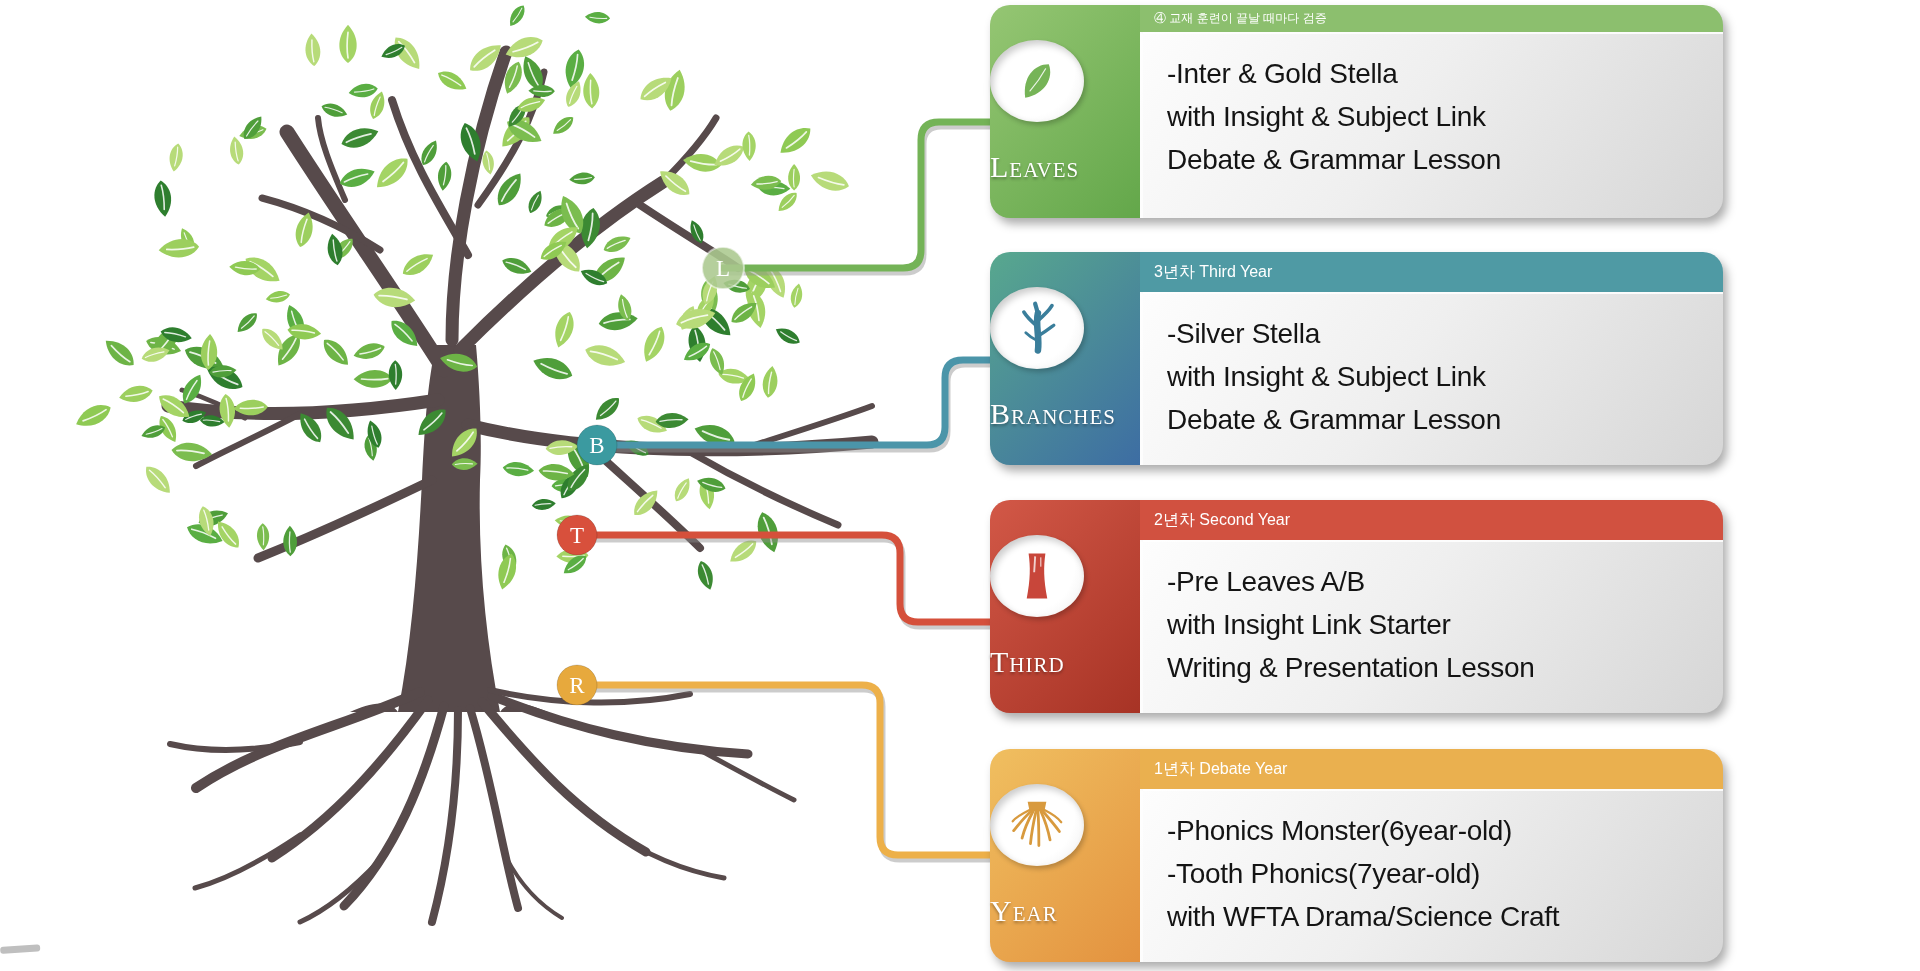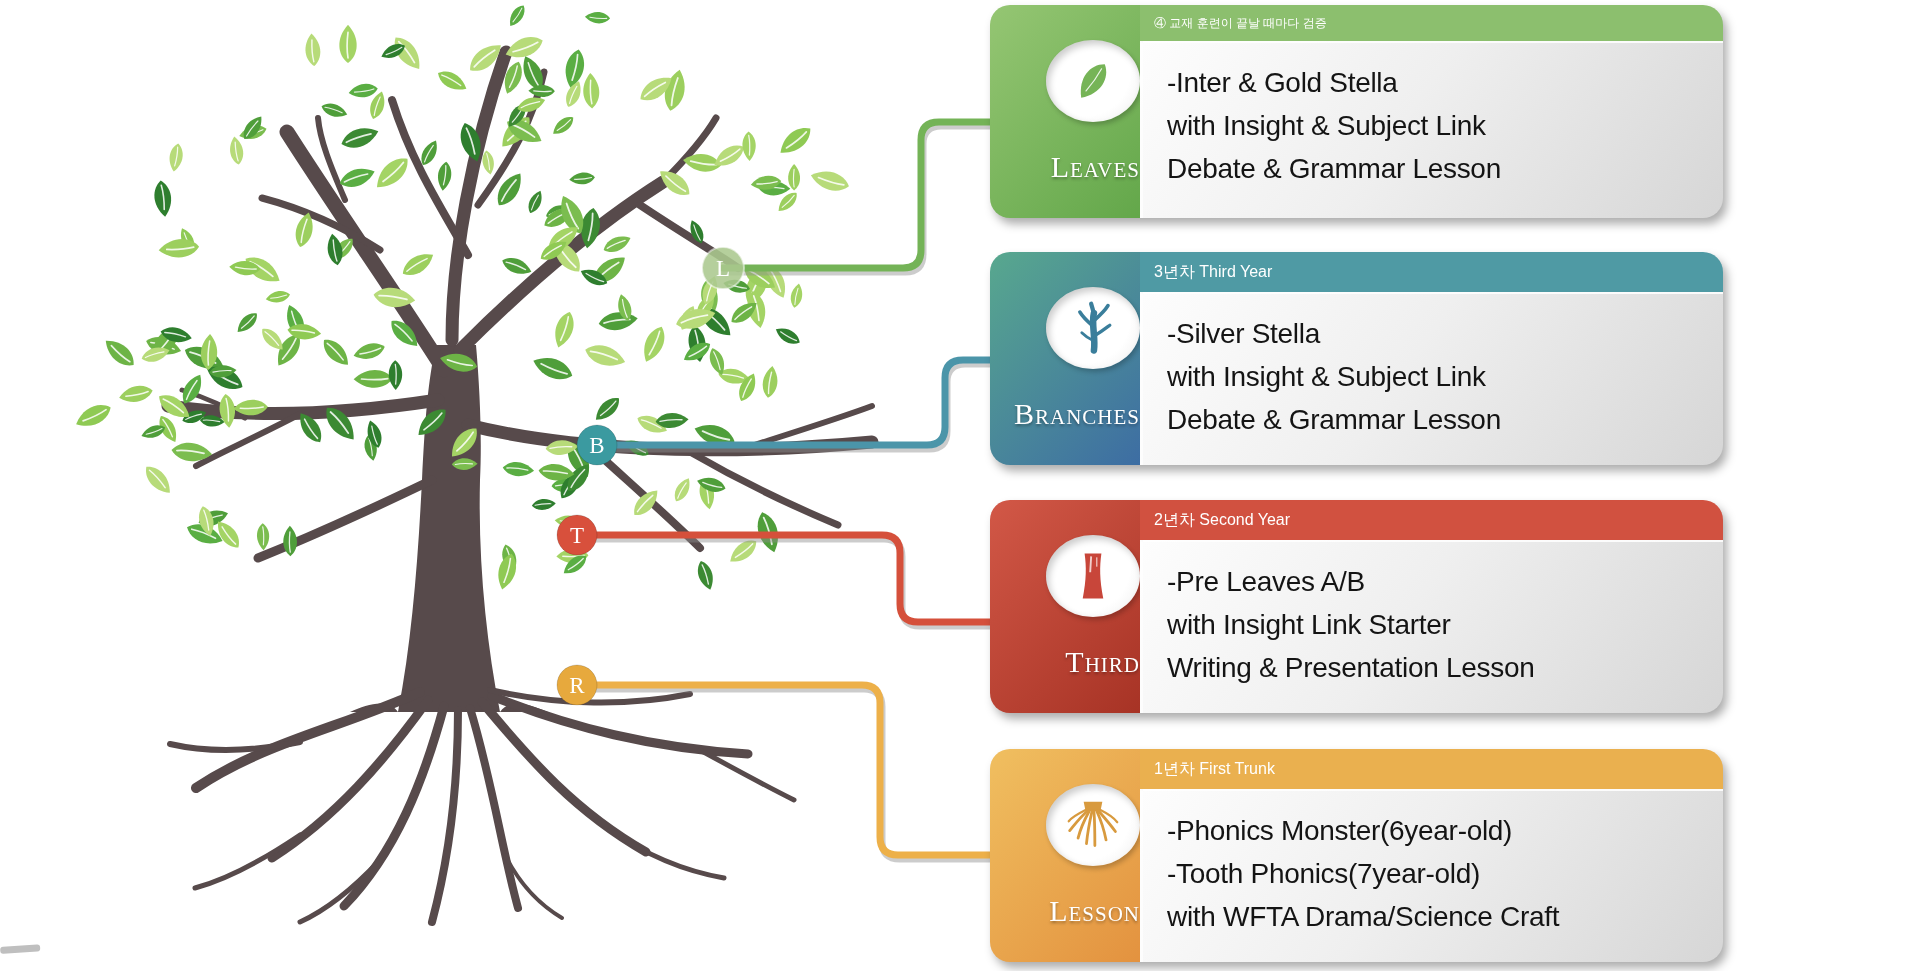--- a/index.html
+++ b/index.html
@@ -9,41 +9,41 @@
 
   
   .card{
     position:absolute;left:990px;width:733px;height:213px;
     display:grid;grid-template-columns:150px 1fr;
     filter:drop-shadow(4px 6px 5px rgba(0,0,0,0.32));
   }
   .card .sidebar{
     border-radius:20px 0 0 20px;
     background:linear-gradient(135deg,var(--side-from),var(--side-to));
-    display:flex;flex-direction:column;align-items:flex-end;justify-content:center;gap:28px;
+    display:flex;flex-direction:column;align-items:flex-start;justify-content:center;gap:28px;
   }
   .icon-circle{
     width:94px;height:82px;border-radius:50%;
     background:radial-gradient(circle at 42% 38%, #ffffff 60%, #ececec 100%);
     box-shadow:inset 3px 4px 7px rgba(0,0,0,0.20), 2px 3px 5px rgba(0,0,0,0.22);
     display:flex;align-items:center;justify-content:center;
   }
   .side-label{
     font-family:"Liberation Serif", serif;
     font-variant:small-caps;
     color:#ffffff;font-size:30px;letter-spacing:1px;
     text-shadow:0 2px 3px rgba(0,0,0,0.35);
   }
   .card .right{display:flex;flex-direction:column;}
   .card .header{
     height:40px;border-radius:0 20px 0 0;background:var(--header);
     color:#ffffff;font-size:16px;display:flex;align-items:center;
     padding-left:14px;flex:0 0 auto;
   }
-  .card-leaves .header{font-size:12px;height:36px;}
+  .card-leaves .header{font-size:12px;height:27px;}
   .card .body{
     flex:1;border-radius:0 0 20px 0;
     background:linear-gradient(125deg,#fdfdfd 0%,#efefef 45%,#d6d6d6 100%);
     border-left:3px solid rgba(255,255,255,0.95);
     border-top:2px solid rgba(255,255,255,0.9);
     padding:14px 10px 0 16px;
   }
   .card .body p{margin:8px;font-size:28px;line-height:35px;color:#141414;letter-spacing:-0.3px;}
 
   
@@ -901,25 +901,25 @@
             <path d="M-4,-15 C-10,-4 -14,6 -16,14"></path>
             <path d="M-1,-15 C-4,-2 -6,10 -7,20"></path>
             <path d="M1,-15 C2,-2 2,10 2,22"></path>
             <path d="M4,-15 C9,-4 12,6 14,16"></path>
             <path d="M6,-15 C13,-7 19,0 24,7"></path>
             <path d="M8,-16 C16,-12 22,-8 26,-3" stroke-width="2.4"></path>
             <path d="M-8,-16 C-16,-12 -22,-9 -26,-4" stroke-width="2.4"></path>
           </g>
         </svg>
       </div>
-      <div class="side-label">Lesson</div>
+      <div class="side-label">Year</div>
     </div>
     <div class="right">
       <div class="header">
-        <span>1년차 First Trunk</span>
+        <span>1년차 Debate Year</span>
       </div>
       <div class="body">
         <p>-Phonics Monster(6year-old)</p>
         <p>-Tooth Phonics(7year-old)</p>
         <p>with WFTA Drama/Science Craft</p>
       </div>
     </div>
   </section>
 
 </div>

